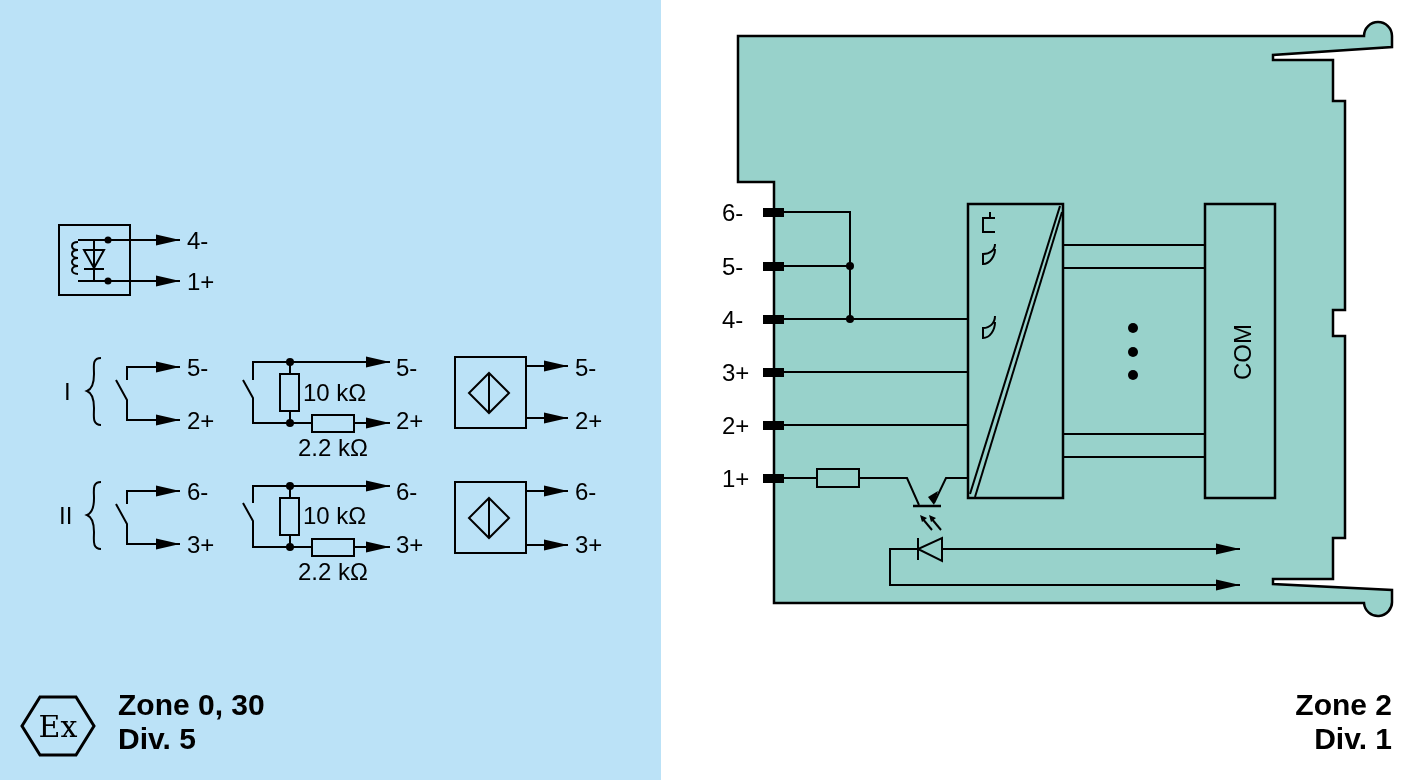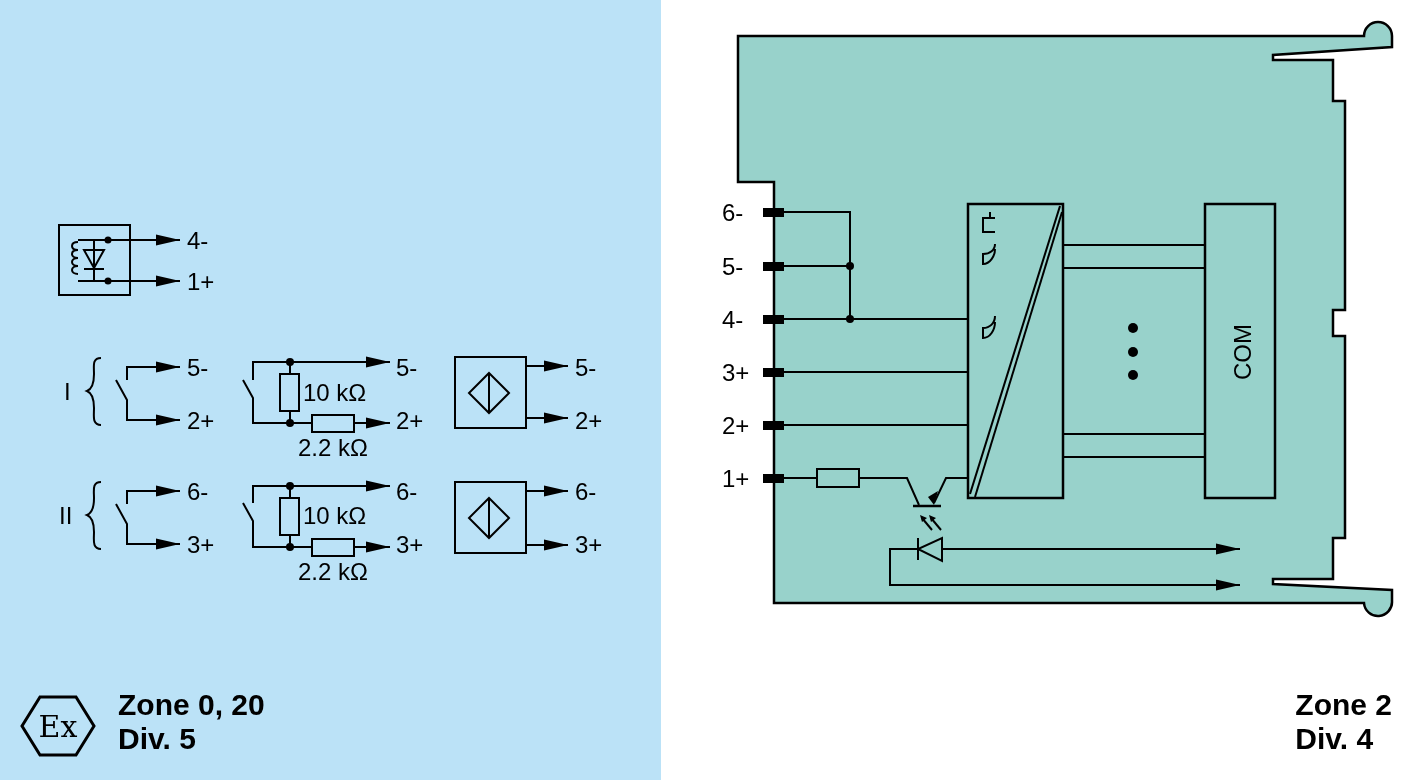--- a/index.html
+++ b/index.html
@@ -186,19 +186,19 @@
   </g>
   <circle cx="1133" cy="328" r="5" fill="#000"></circle>
   <circle cx="1133" cy="352" r="5" fill="#000"></circle>
   <circle cx="1133" cy="375" r="5" fill="#000"></circle>
 
   <rect x="1205" y="204" width="70" height="294" fill="none" stroke="#000" stroke-width="2.5"></rect>
   <text class="lbl" x="0" y="0" font-size="30" text-anchor="middle" transform="translate(1251,352) rotate(-90)">COM</text>
 </svg>
 
 <div class="zone" style="left:118px; top:688px;">
-  <div>Zone 0, 20</div>
+  <div>Zone 0, 30</div>
   <div>Div. 5</div>
 </div>
-<div class="zone" style="right:26px; top:688px; text-align:left;">
+<div class="zone" style="right:26px; top:688px; text-align:right;">
   <div>Zone 2</div>
-  <div>Div. 4</div>
+  <div>Div. 1</div>
 </div>
 
 </body></html>

